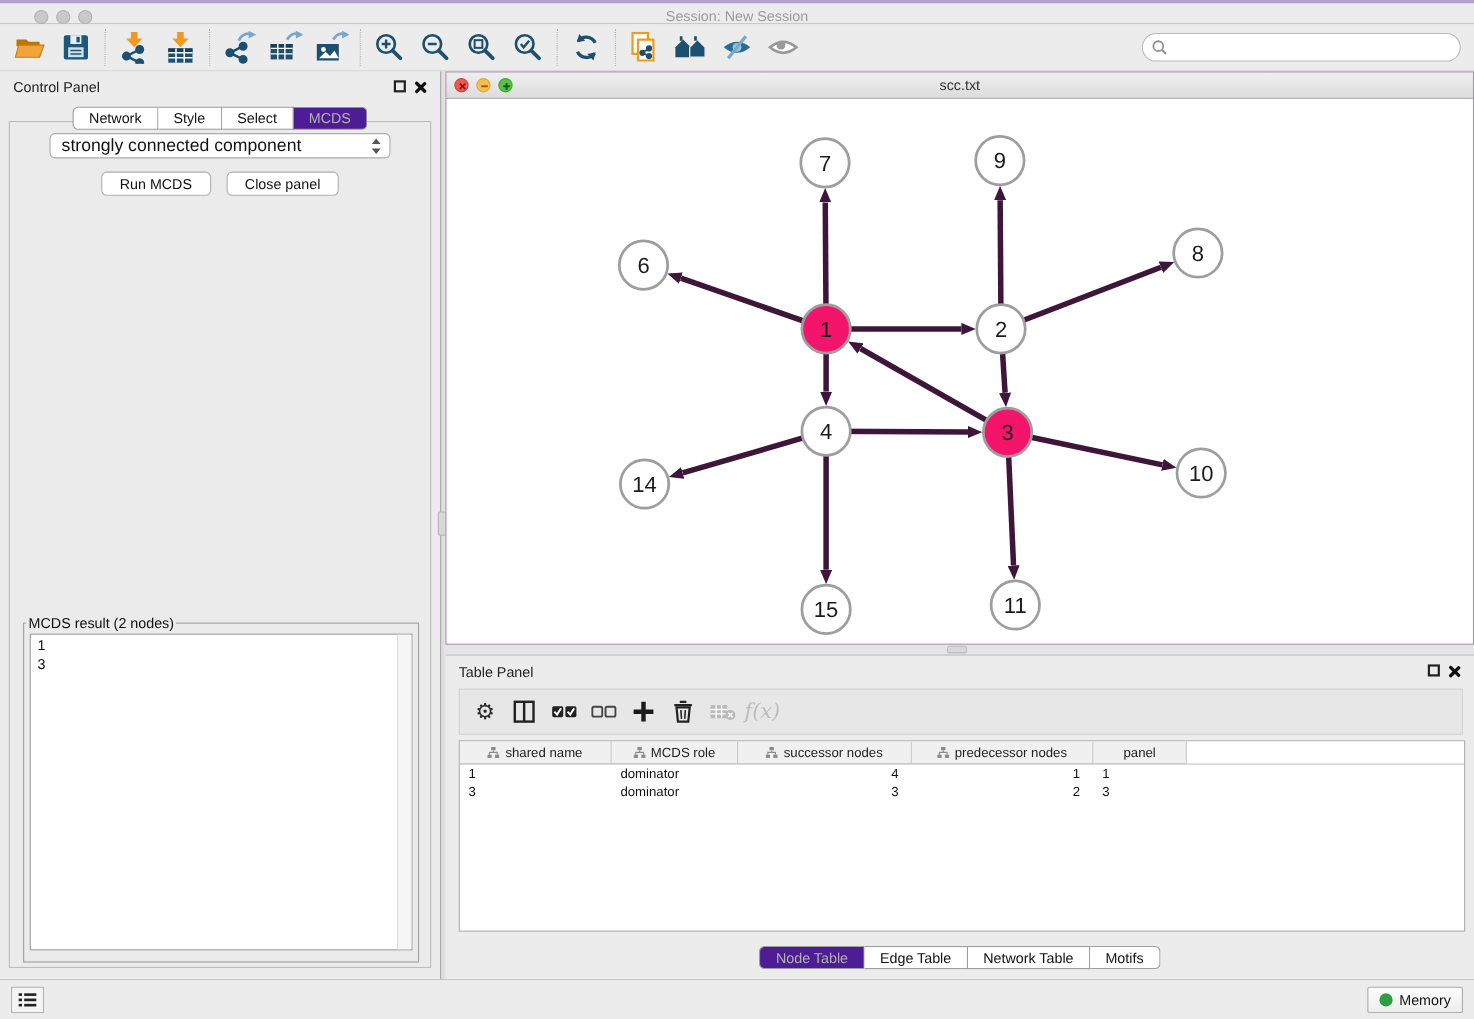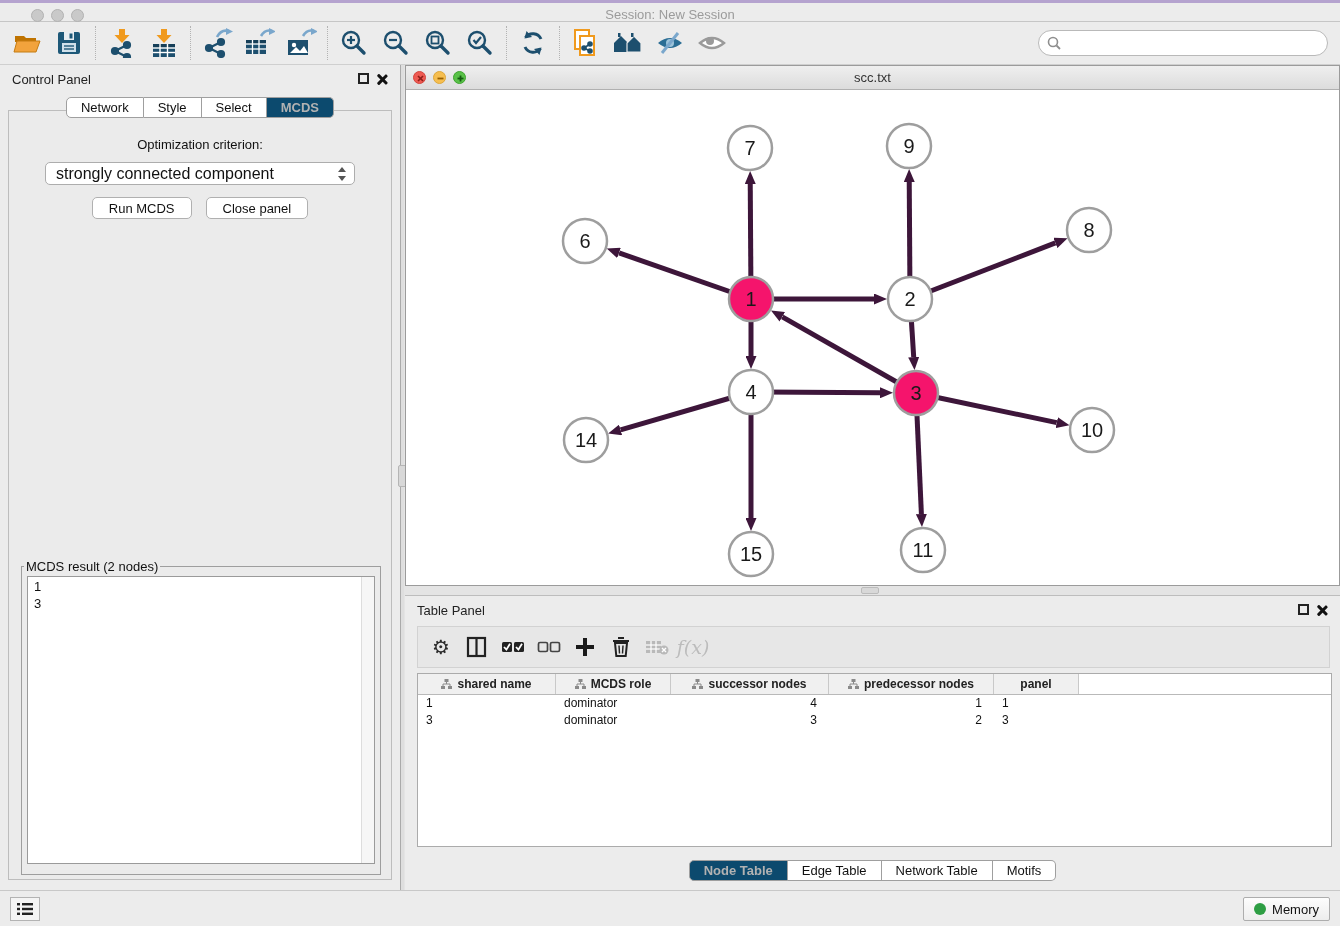--- a/index.html
+++ b/index.html
@@ -37,21 +37,21 @@
   .close-ico { position:absolute; width:13px; height:13px; top:8px; }
   .close-ico:before,.close-ico:after{ content:""; position:absolute; left:6px; top:0; width:2.5px; height:13px; background:#111; border-radius:1px;}
   .close-ico:before{ transform:rotate(45deg);} .close-ico:after{ transform:rotate(-45deg);}
 
   
   .segs { display:flex; justify-content:center; position:relative; z-index:2; }
   .seg { height:21px; line-height:19px; padding:0 14px; font-size:13px; background:#fff;
     border:1px solid #9f9f9f; border-left:none; color:#111; cursor:default; }
   .seg:first-child { border-left:1px solid #9f9f9f; border-radius:5px 0 0 5px; }
   .seg:last-child { border-radius:0 5px 5px 0; }
-  .seg.active { background:#0c4a6e; color:#b2b2b2;font-weight:bold; }
+  .seg.active { background:#4c1d95; color:#b2b2b2; }
 
   .cp-body { position:absolute; left:8px; top:45px; width:384px; height:770px;
     background:#ebebeb; border:1px solid #bdbdbd; }
   .cp-tabs-wrap { position:absolute; left:0; top:32px; width:400px; }
   .opt-label { text-align:center; margin-top:26px; font-size:13px; color:#111; }
   .dropdown { position:relative; margin:10px auto 0; width:310px; height:23px; background:#fff;
     border:1px solid #adadad; border-radius:5px; font-size:16px; line-height:21px; padding-left:10px; color:#111; }
   .dd-stepper { position:absolute; right:6px; top:3px; width:11px; height:16px; }
   .dd-up { position:absolute; top:1px; left:1px; width:0; height:0;
     border-left:4.5px solid transparent; border-right:4.5px solid transparent; border-bottom:5px solid #555; }
@@ -93,21 +93,21 @@
   .tp-toolbar { position:absolute; left:12px; right:10px; top:30px; height:42px;
     background:#e7e7e7; border:1px solid #d2d2d2; display:flex; align-items:center; padding-left:8px; gap:6px; }
   .tp-btn { width:30px; height:30px; display:flex; align-items:center; justify-content:center; }
   .gear-glyph { font-size:20px; color:#2b2b2b; font-family:"DejaVu Sans",sans-serif; }
   .fx-glyph { font-size:19px; color:#bcbcbc; font-style:italic; font-family:"DejaVu Serif",serif;text-align:right; }
 
   .tp-table { position:absolute; left:12px; right:8px; top:77px; height:174px;
     background:#fff; border:1px solid #ababab; overflow:hidden; }
   .tp-headrow { display:flex; height:21px; background:#f0f0f0; border-bottom:1px solid #b9b9b9; }
   .th { display:flex; align-items:center; justify-content:center; gap:5px;
-    font-size:12px; color:#222; border-right:1px solid #c9c9c9; position:relative;font-weight:bold; }
+    font-size:12px; color:#222; border-right:1px solid #c9c9c9; position:relative; }
   .th:last-child { border-right:none; }
   .tr { display:flex; height:17px; }
   .td { font-size:12px; color:#111; line-height:17px; padding:0 8px; white-space:nowrap; overflow:hidden; }
   .c0{width:138px;} .c1{width:115px;} .c2{width:158px;} .c3{width:165px;} .c4{width:85px;} .cF{flex:1;}
   .td.num { text-align:right; padding-right:12px; }
 
   .tp-footer { position:absolute; left:0; right:0; bottom:9px; display:flex; justify-content:center; }
 
   
   .statusbar { position:absolute; left:0; top:890px; width:1340px; height:36px;
@@ -293,21 +293,20 @@
 
 <div class="main">
 
   <div class="control-panel">
     <div class="panel-header">
       <span class="panel-title">Control Panel</span>
       <span class="float-ico" style="right:31px"></span>
       <span class="close-ico" style="right:12px"></span>
     </div>
     <div class="cp-body">
-      <div class="opt-label">Optimization criterion:</div>
       <div class="dropdown">
         <span>strongly connected component</span>
         <span class="dd-stepper">
             <span class="dd-up"></span>
             <span class="dd-down"></span>
           </span>
       </div>
       <div class="btn-row">
         <button class="pushbtn">Run MCDS</button>
         <button class="pushbtn">Close panel</button>

